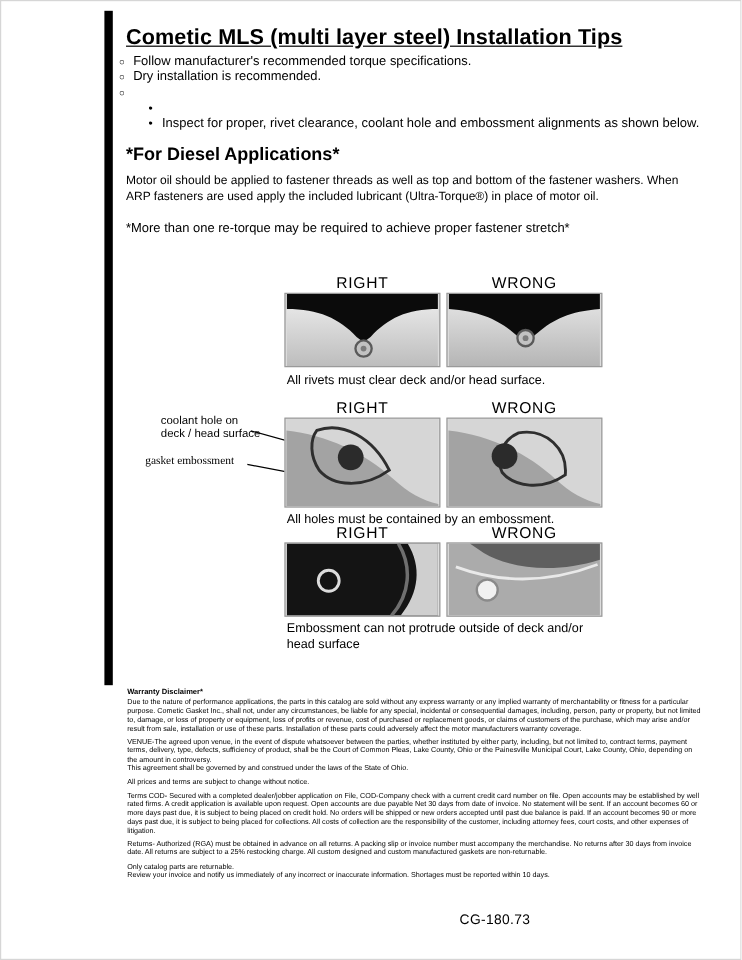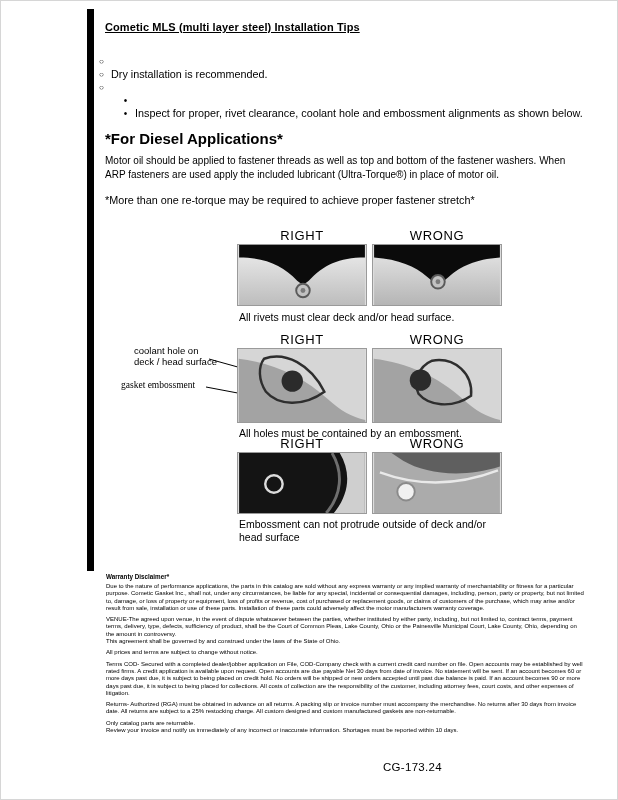--- a/index.html
+++ b/index.html
@@ -6,21 +6,21 @@
   html,body { background:#ffffff; }
   body { font-family:"Liberation Sans", sans-serif; color:#000; }
   .page {
     position:relative; width:618px; height:800px; background:#fff;
     border:1px solid #d6d6d6; overflow:hidden;
   }
   .black-bar { position:absolute; left:86px; top:8px; width:7px; height:562px; background:#000; }
 
   
   .tips-block { position:absolute; left:96px; top:20px; width:486px; }
-  .title { font-size:11px; font-weight:700; text-decoration:underline; margin:0 0 22px 8px; letter-spacing:0.1px; }
+  .title { font-size:18px; font-weight:700; text-decoration:underline; margin:0 0 3px 8px; letter-spacing:0.1px; }
   .bullet { display:flex; gap:5px; font-size:10.8px; line-height:13px; }
   .bullet .b-marker { width:9px; text-align:center; font-size:8px; line-height:13px; flex:0 0 auto; }
   .bullet.sub { margin-left:24px; }
   .bullet.sub .b-marker { font-size:10px; }
   .diesel-heading { font-size:15px; font-weight:700; margin:10px 0 7px 8px; }
   .para { font-size:10px; line-height:14px; margin:0 8px 8px 8px; }
   .note { font-size:10.8px; margin:12px 0 0 8px; }
 
   
   .diagram-block { position:absolute; left:0; top:0; width:618px; height:800px; pointer-events:none; }
@@ -42,20 +42,21 @@
 <body>
 
 <div class="page">
   <div class="black-bar"></div>
 
   <div class="tips-block">
     <div class="title">Cometic MLS (multi layer steel) Installation Tips</div>
 
     <div class="bullet">
       <span class="b-marker">○</span>
+      <span>Follow manufacturer's recommended torque specifications.</span>
     </div>
     <div class="bullet">
       <span class="b-marker">○</span>
       <span>Dry installation is recommended.</span>
     </div>
     <div class="bullet">
       <span class="b-marker">○</span>
     </div>
     <div class="bullet sub">
       <span class="b-marker">•</span>
@@ -167,14 +168,14 @@
     <div class="disc-para">Due to the nature of performance applications, the parts in this catalog are sold without any express warranty or any implied warranty of merchantability or fitness for a particular purpose.  Cometic Gasket Inc., shall not, under any circumstances, be liable for any special, incidental or consequential damages, including, person, party or property, but not limited to, damage, or loss of property or equipment, loss of profits or revenue, cost of purchased or replacement goods, or claims of customers of the purchase, which may arise and/or result from sale, installation or use of these parts.  Installation of these parts could adversely affect the motor manufacturers warranty coverage.</div>
     <div class="disc-para">VENUE-The agreed upon venue, in the event of dispute whatsoever between the parties, whether instituted by either party, including, but not limited to, contract terms, payment terms, delivery, type, defects, sufficiency of product, shall be the Court of Common Pleas, Lake County, Ohio or the Painesville Municipal Court, Lake County, Ohio, depending on the amount in controversy.
 This agreement shall be governed by and construed under the laws of the State of Ohio.</div>
     <div class="disc-para">All prices and terms are subject to change without notice.</div>
     <div class="disc-para">Terms COD- Secured with a completed dealer/jobber application on File, COD-Company check with a current credit card number on file.  Open accounts may be established by well rated firms.  A credit application is available upon request.  Open accounts are due payable Net 30 days from date of invoice.  No statement will be sent.  If an account becomes 60 or more days past due, it is subject to being placed on credit hold.  No orders will be shipped or new orders accepted until past due balance is paid.  If an account becomes 90 or more days past due, it is subject to being placed for collections.  All costs of collection are the responsibility of the customer, including attorney fees, court costs, and other expenses of litigation.</div>
     <div class="disc-para">Returns- Authorized (RGA) must be obtained in advance on all returns.  A packing slip or invoice number must accompany the merchandise.  No returns after 30 days from invoice date.  All returns are subject to a 25% restocking charge.  All custom designed and custom manufactured gaskets are non-returnable.</div>
     <div class="disc-para">Only catalog parts are returnable.
 Review your invoice and notify us immediately of any incorrect or inaccurate information.  Shortages must be reported within 10 days.</div>
   </div>
 
-  <div class="footer-code">CG-173.24</div>
+  <div class="footer-code">CG-180.73</div>
 </div>
 
 </body></html>

